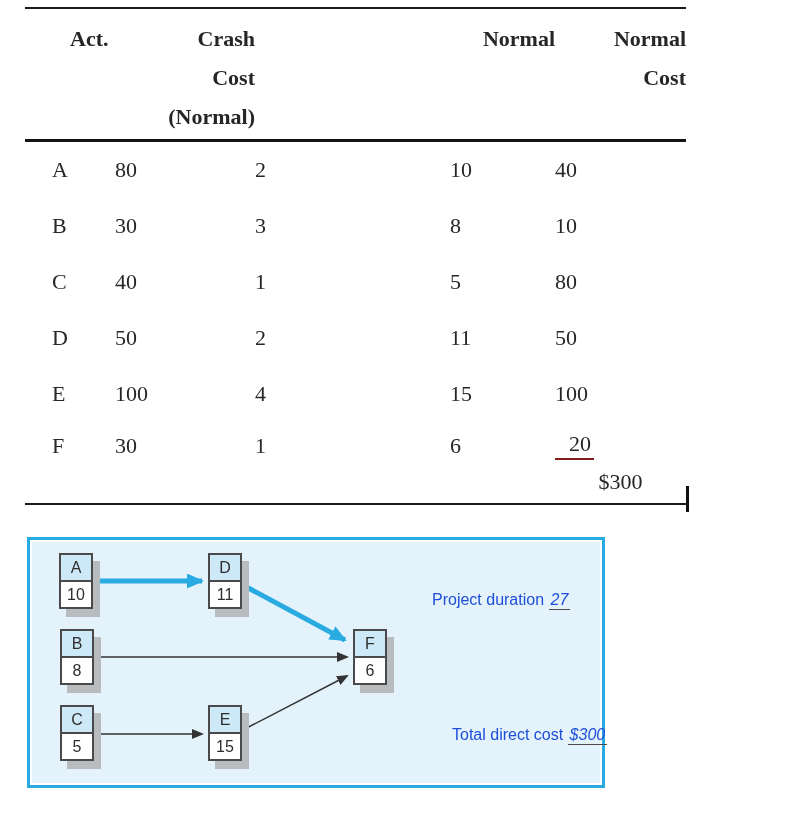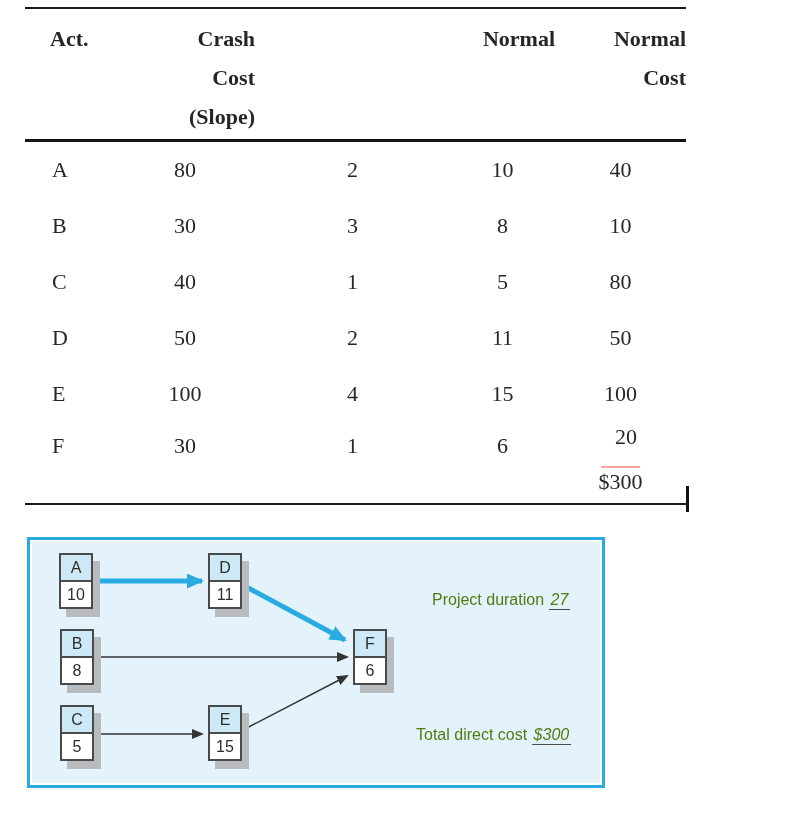--- a/index.html
+++ b/index.html
@@ -20,37 +20,37 @@
     border-top: 2px solid #1c1c1c;
     border-bottom: 3px solid #141414;
     padding-top: 10px;
     height: 135px;
     display: grid;
     grid-template-columns: 90px 140px 195px 105px 131px;
     font-weight: bold;
     font-size: 22px;
   }
   .thead .hcell { text-align: right; }
-  .thead .hcell div { line-height: 39px; }
+  .thead .hcell div { line-height: 39px; margin-left: 20px; }
   .thead .hcell.first { text-align: left; padding-left: 25px; }
 
   .trow {
     display: grid;
     grid-template-columns: 90px 140px 195px 105px 131px;
     height: 56px;
     align-items: center;
     font-size: 22px;
   }
   .trow.short { height: 47px; }
-  .trow .c { text-align: center; }
+  .trow .c { }
   .trow .c0 { text-align: left; padding-left: 27px; }
   .sum-underline {
     display: inline-block;
-    border-bottom: 2px solid #fca5a5;
-    padding: 0 3px 16px 14px;
+    border-bottom: 2px solid #7f1d1d;
+    padding: 0 3px 1px 14px;
   }
   .total-row {
     display: grid;
     grid-template-columns: 90px 140px 195px 105px 131px;
     height: 32px;
     font-size: 22px;
   }
   .total-row .c { text-align: center; }
   .bottom-rule {
     border-top: 2px solid #1c1c1c;
@@ -101,42 +101,42 @@
   }
   .node .cell-bottom {
     flex: 1;
     display: flex; align-items: center; justify-content: center;
     font-size: 16px; color: #2e2e2e;
   }
 
   .annotation {
     position: absolute;
     font-size: 16px;
-    color: #4d7c0f;
+    color: #1d4ed8;
     white-space: nowrap;
   }
   .annotation .val {
     font-style: italic;
     border-bottom: 1.5px solid #4a4a4a;
     padding: 0 2px 1px 2px;
   }
 </style>
 </head>
 <body>
 
 <div class="table-wrap">
 
   <div class="thead">
     <div class="hcell first">
       <div>Act.</div>
     </div>
     <div class="hcell">
       <div>Crash</div>
       <div>Cost</div>
-      <div>(Slope)</div>
+      <div>(Normal)</div>
     </div>
     <div class="hcell">
     </div>
     <div class="hcell">
       <div>Normal</div>
     </div>
     <div class="hcell">
       <div>Normal</div>
       <div>Cost</div>
     </div>
@@ -267,19 +267,19 @@
         <div class="cell-top">E</div>
         <div class="cell-bottom">15</div>
       </div>
     </div>
 
     <div class="annotation" style="left:400px; top:49px;">
       <span>Project duration</span>
       <span class="val">27</span>
     </div>
 
-    <div class="annotation" style="left:384px; top:184px;">
+    <div class="annotation" style="left:420px; top:184px;">
       <span>Total direct cost</span>
       <span class="val">$300</span>
     </div>
 
   </div>
 </div>
 
 </body></html>

